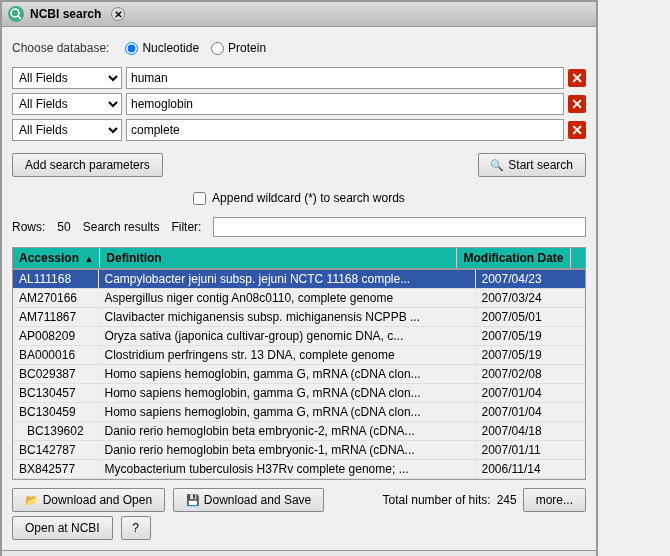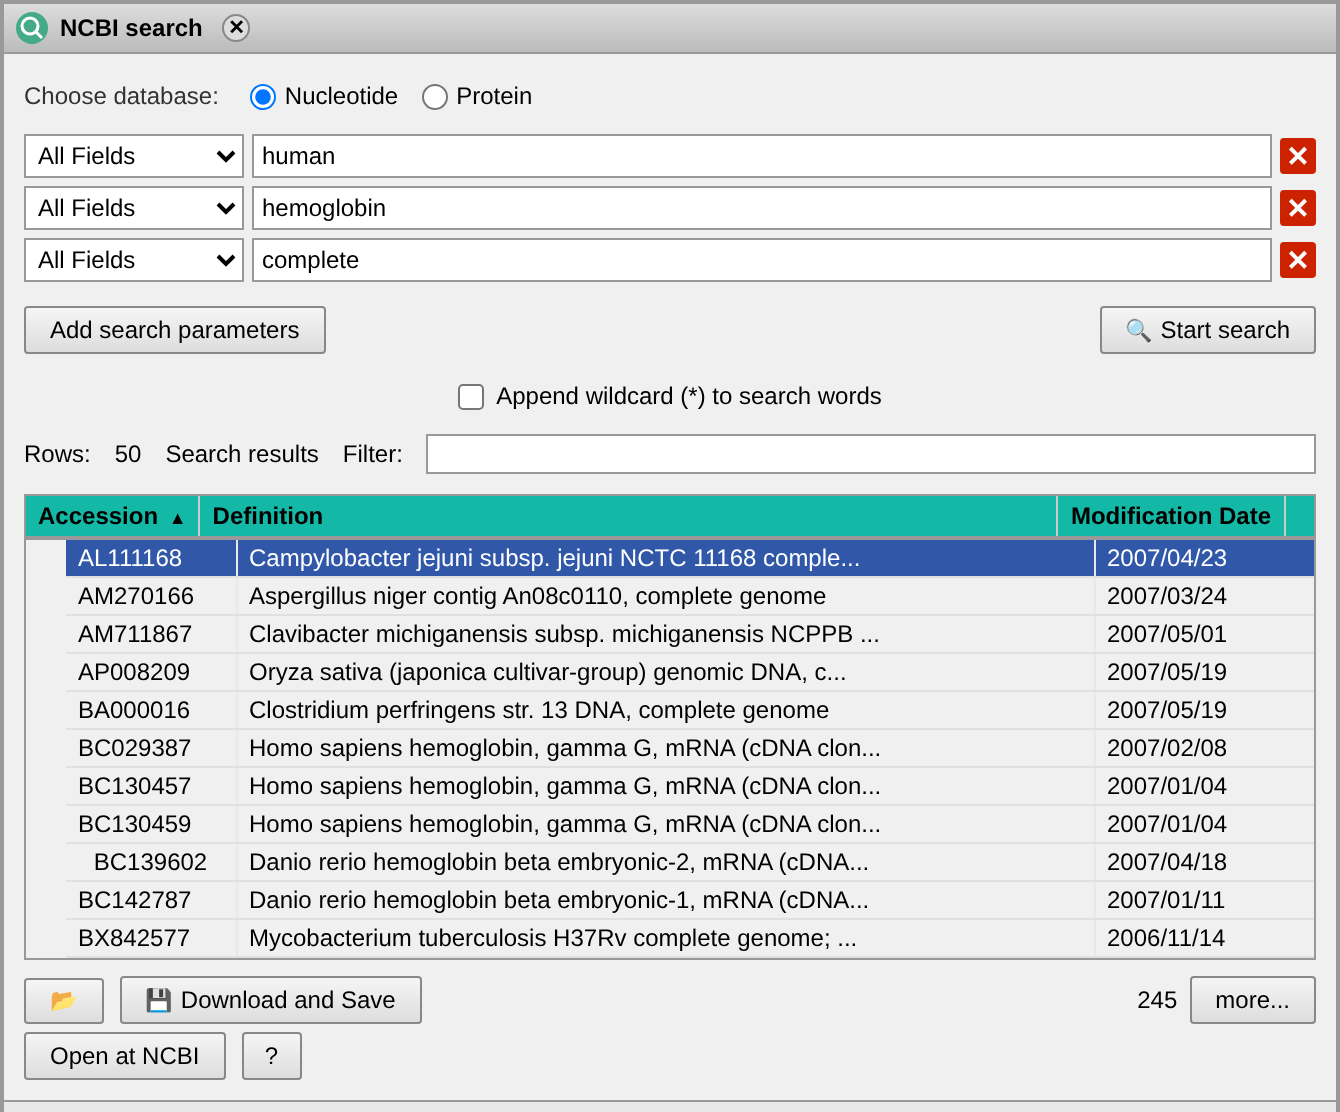--- a/index.html
+++ b/index.html
@@ -6,21 +6,21 @@
     body {
       font-family: Arial, sans-serif;
       font-size: 12px;
       background: #f0f0f0;
       width: 670px;
       height: 556px;
       overflow: hidden;
     }
 
     .window {
-      width: 670px;
+      width: 598px;
       height: 556px;
       border: 2px solid #999;
       background: #f0f0f0;
       display: flex;
       flex-direction: column;
     }
 
     .title-bar {
       background: linear-gradient(to bottom, #ddd, #bbb);
       padding: 4px 6px;
@@ -248,21 +248,20 @@
       height: 16px;
       display: flex;
       align-items: center;
       justify-content: center;
     }
 
     .table-body-wrapper {
       flex: 1;
       overflow-y: scroll;
       overflow-x: hidden;
-      margin-left: 20px;
     }
 
     .sort-arrow {
       font-size: 9px;
       margin-left: 2px;
     }
 
     .bottom-section {
       display: flex;
       flex-direction: column;
@@ -453,26 +452,28 @@
               </tr>
             </tbody>
         </table>
       </div>
     </div>
 
     <div class="bottom-section">
       <div class="bottom-row">
         <button class="btn">
           <span style="font-size:11px;">📂</span>
+          <span>Download and Open</span>
         </button>
         <button class="btn">
           <span style="font-size:11px;">💾</span>
           <span>Download and Save</span>
         </button>
         <div class="total-hits">
+          <span>Total number of hits:</span>
           <span>245</span>
           <button class="btn">
             <span>more...</span>
           </button>
         </div>
       </div>
       <div class="bottom-row">
         <button class="btn">
           <span>Open at NCBI</span>
         </button>

